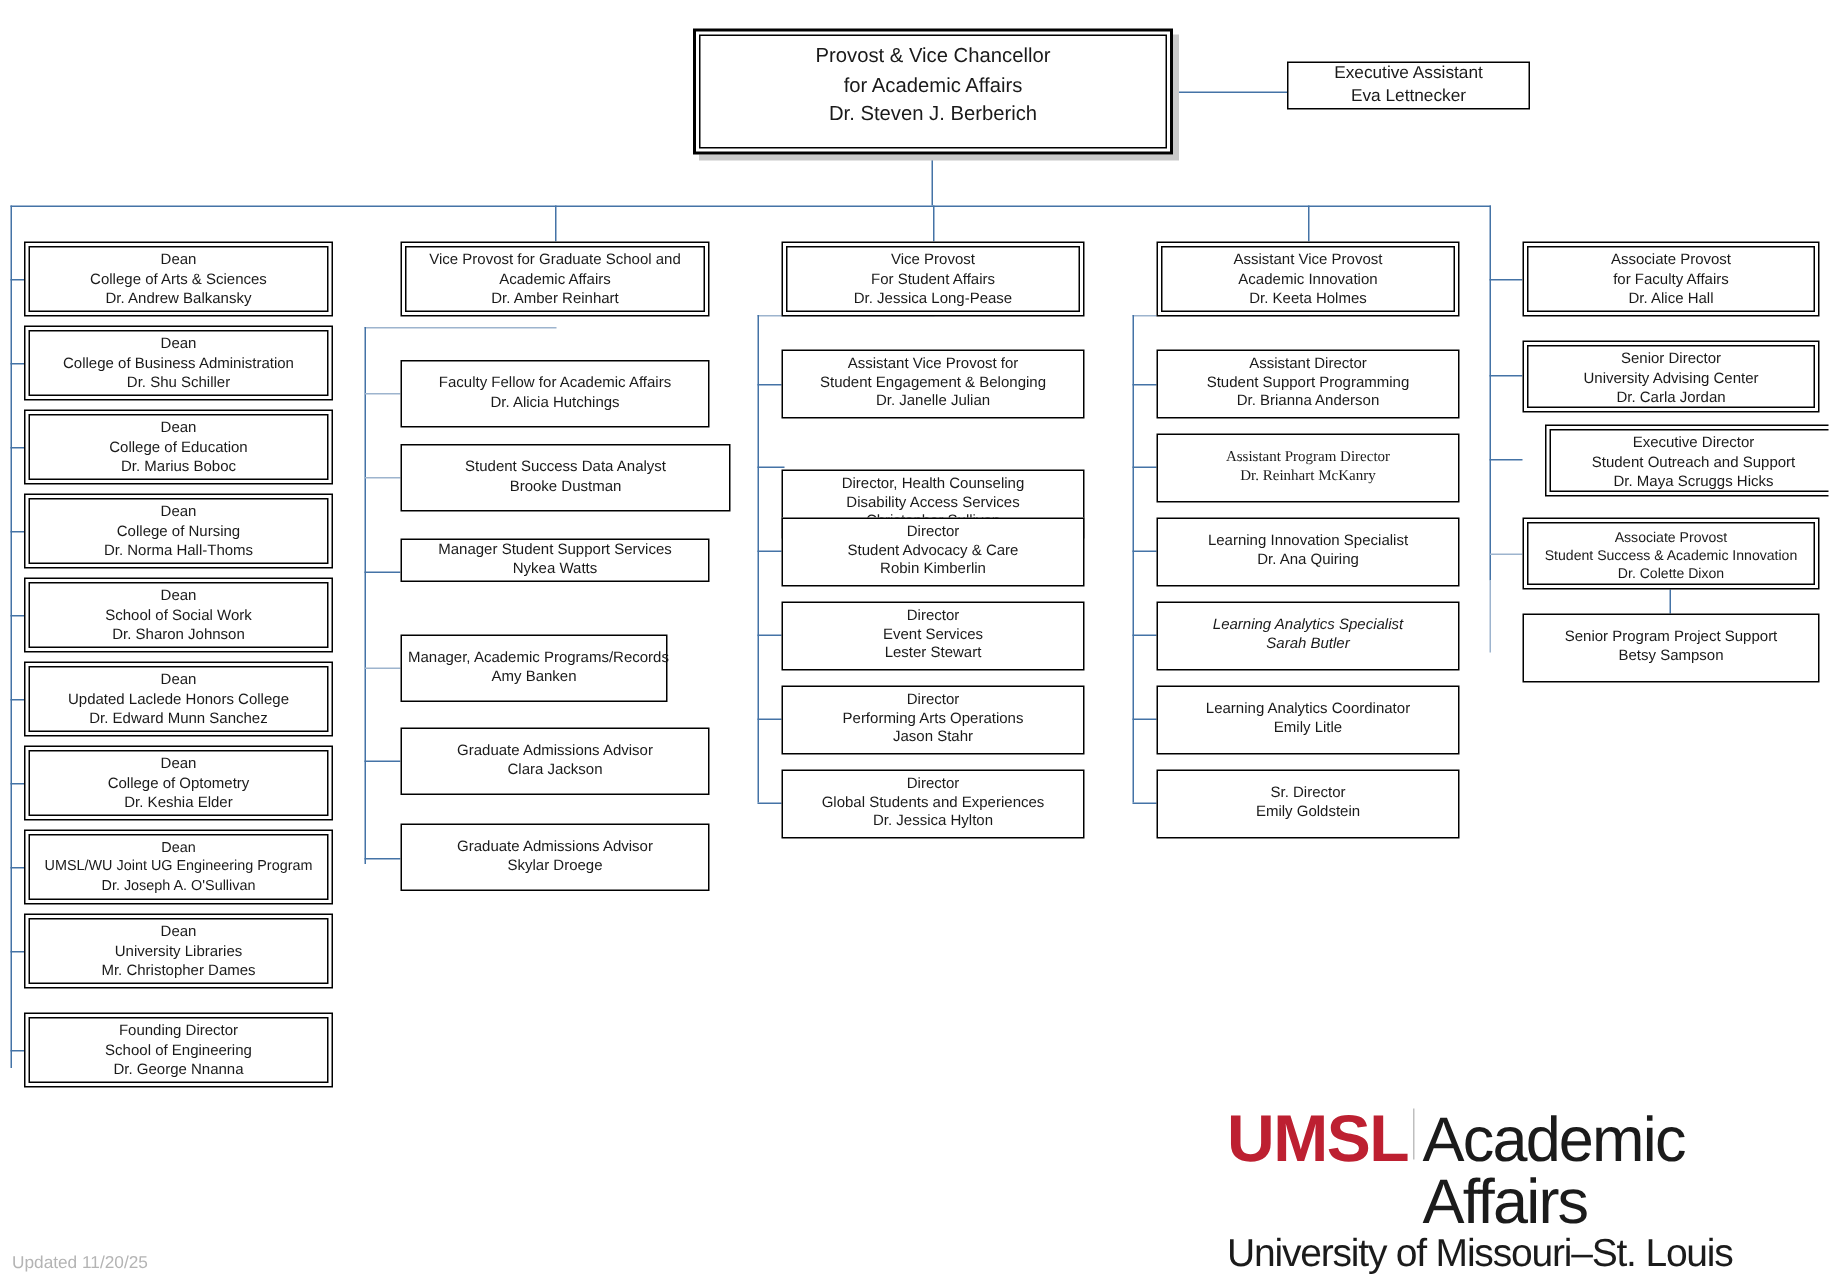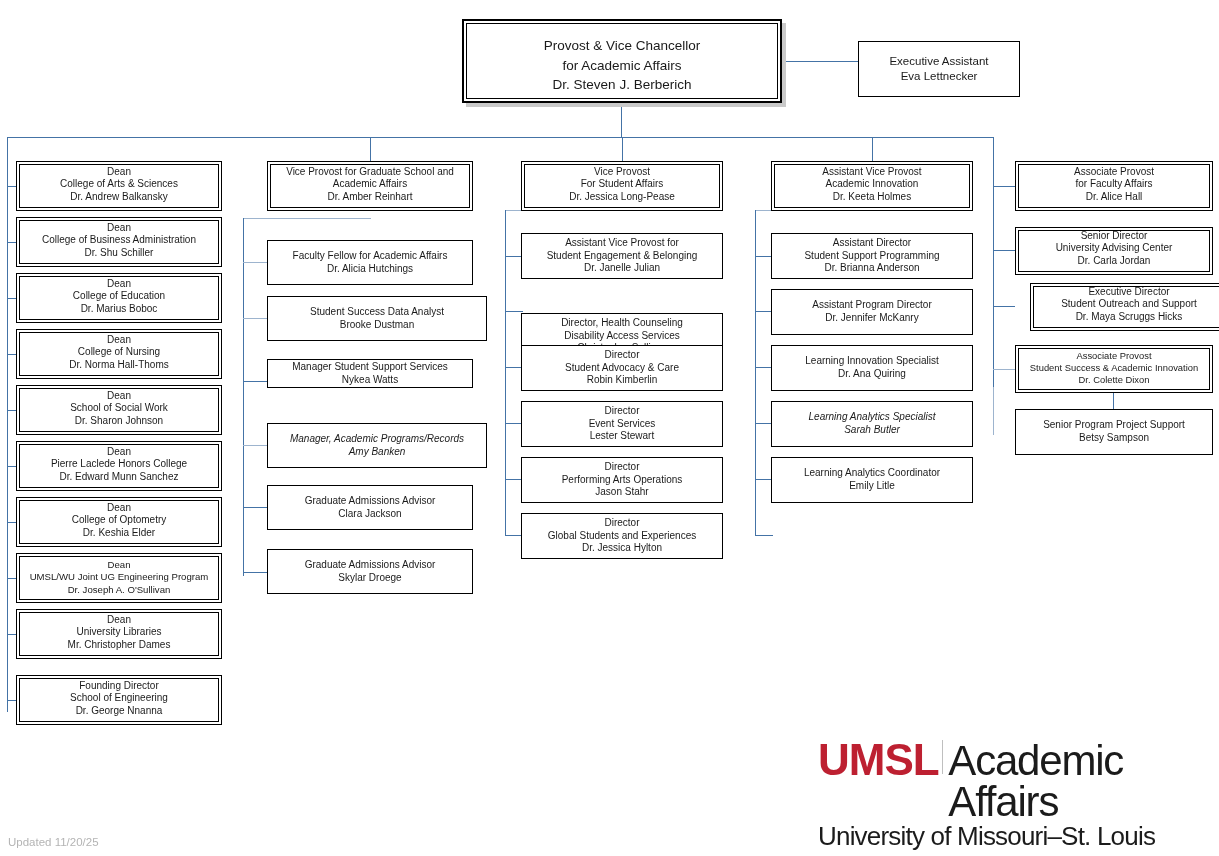--- a/index.html
+++ b/index.html
@@ -46,42 +46,42 @@
     padding: 3px 4px;
     line-height: 1.28;
   }
   .box .ln { display: block; white-space: nowrap; }
 
   
   .box.dbl { padding: 2px; }
   .box.dbl > .frame {
     border: 1px solid #000;
     width: 100%; height: 100%;
-    display: flex; align-items: flex-end; justify-content: center;
+    display: flex; align-items: flex-start; justify-content: center;
   }
   .box.single > .frame {
     border: 0;
     width: 100%; height: 100%;
     display: flex; align-items: center; justify-content: center;
   }
 
   
   #root-box {
     left: 462px; top: 19px; width: 320px; height: 84px;
     border: 2px solid #000;
     padding: 2px;
     font-size: 13.5px;
     box-shadow: 4px 4px 0 0 #c9c9c9;
   }
   #root-box > .frame { border: 1px solid #000; }
   #root-box .ln { line-height: 1.45; }
 
   
   #exec-box {
-    left: 858px; top: 41px; width: 162px; height: 56px;
+    left: 858px; top: 41px; width: 162px; height: 32px;
     font-size: 11.5px;
   }
 
   
   .head-box { height: 50px; font-size: 10px; }
   .sub-box  { height: 44px; font-size: 10px; }
 
   
   #logo {
     position: absolute;
@@ -268,21 +268,21 @@
     <span class="ln">School of Social Work</span>
     <span class="ln">Dr. Sharon Johnson</span>
         </div>
       </div>
     </div>
 
   <div class="box dbl head-box" style="left:16px; top:441px; width:206px; height:50px;">
       <div class="frame">
         <div class="inner">
     <span class="ln">Dean</span>
-    <span class="ln">Pierre Laclede Honors College</span>
+    <span class="ln">Updated Laclede Honors College</span>
     <span class="ln">Dr. Edward Munn Sanchez</span>
         </div>
       </div>
     </div>
 
   <div class="box dbl head-box" style="left:16px; top:497px; width:206px; height:50px;">
       <div class="frame">
         <div class="inner">
     <span class="ln">Dean</span>
     <span class="ln">College of Optometry</span>
@@ -351,21 +351,21 @@
 
   <div class="box single sub-box" style="left:267px; top:359px; width:206px; height:29px;">
       <div class="frame">
         <div class="inner">
     <span class="ln">Manager Student Support Services</span>
     <span class="ln">Nykea Watts</span>
         </div>
       </div>
     </div>
 
-  <div class="box single sub-box" style="left:267px; top:423px; width:220px; height:45px;font-style:italic;">
+  <div class="box single sub-box" style="left:267px; top:423px; width:178px; height:45px;">
       <div class="frame">
         <div class="inner">
     <span class="ln">Manager, Academic Programs/Records</span>
     <span class="ln">Amy Banken</span>
         </div>
       </div>
     </div>
 
   <div class="box single sub-box" style="left:267px; top:485px; width:206px; height:45px;">
       <div class="frame">
@@ -468,25 +468,25 @@
   <div class="box single sub-box" style="left:771px; top:233px; width:202px; height:46px;">
       <div class="frame">
         <div class="inner">
     <span class="ln">Assistant Director</span>
     <span class="ln">Student Support Programming</span>
     <span class="ln">Dr. Brianna Anderson</span>
         </div>
       </div>
     </div>
 
-  <div class="box single sub-box" style="left:771px; top:289px; width:202px; height:46px;">
+  <div class="box single sub-box" style="left:771px; top:289px; width:202px; height:46px;font-family:Liberation Serif, serif;">
       <div class="frame">
         <div class="inner">
     <span class="ln">Assistant Program Director</span>
-    <span class="ln">Dr. Jennifer McKanry</span>
+    <span class="ln">Dr. Reinhart McKanry</span>
         </div>
       </div>
     </div>
 
   <div class="box single sub-box" style="left:771px; top:345px; width:202px; height:46px;">
       <div class="frame">
         <div class="inner">
     <span class="ln">Learning Innovation Specialist</span>
     <span class="ln">Dr. Ana Quiring</span>
         </div>
@@ -504,20 +504,28 @@
 
   <div class="box single sub-box" style="left:771px; top:457px; width:202px; height:46px;">
       <div class="frame">
         <div class="inner">
     <span class="ln">Learning Analytics Coordinator</span>
     <span class="ln">Emily Litle</span>
         </div>
       </div>
     </div>
 
+  <div class="box single sub-box" style="left:771px; top:513px; width:202px; height:46px;">
+      <div class="frame">
+        <div class="inner">
+    <span class="ln">Sr. Director</span>
+    <span class="ln">Emily Goldstein</span>
+        </div>
+      </div>
+    </div>
 
   <div class="box dbl head-box" style="left:1015px; top:161px; width:198px; height:50px;">
       <div class="frame">
         <div class="inner">
     <span class="ln">Associate Provost</span>
     <span class="ln">for Faculty Affairs</span>
     <span class="ln">Dr. Alice Hall</span>
         </div>
       </div>
     </div>

